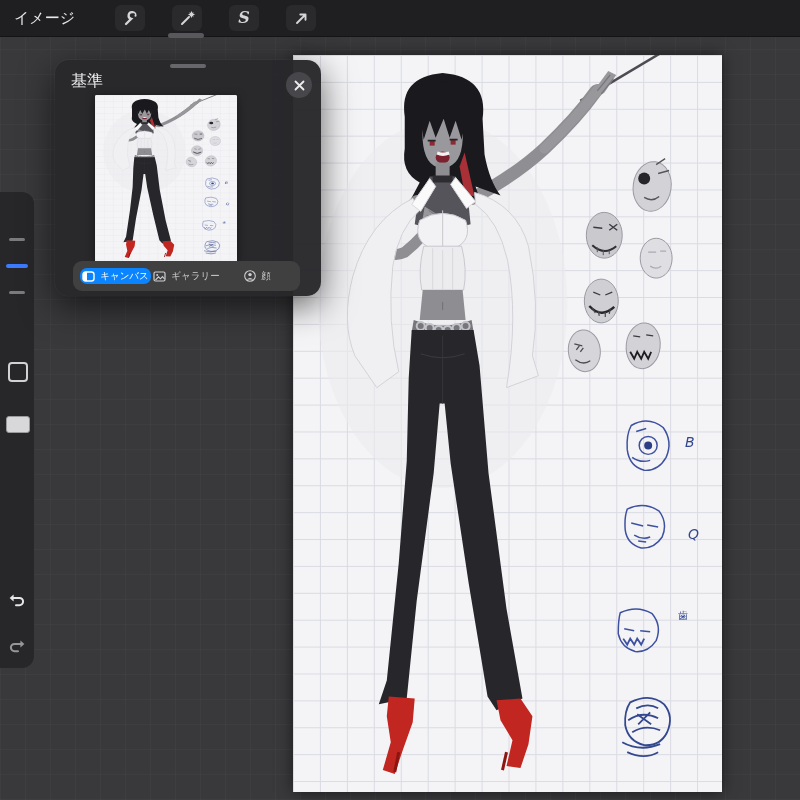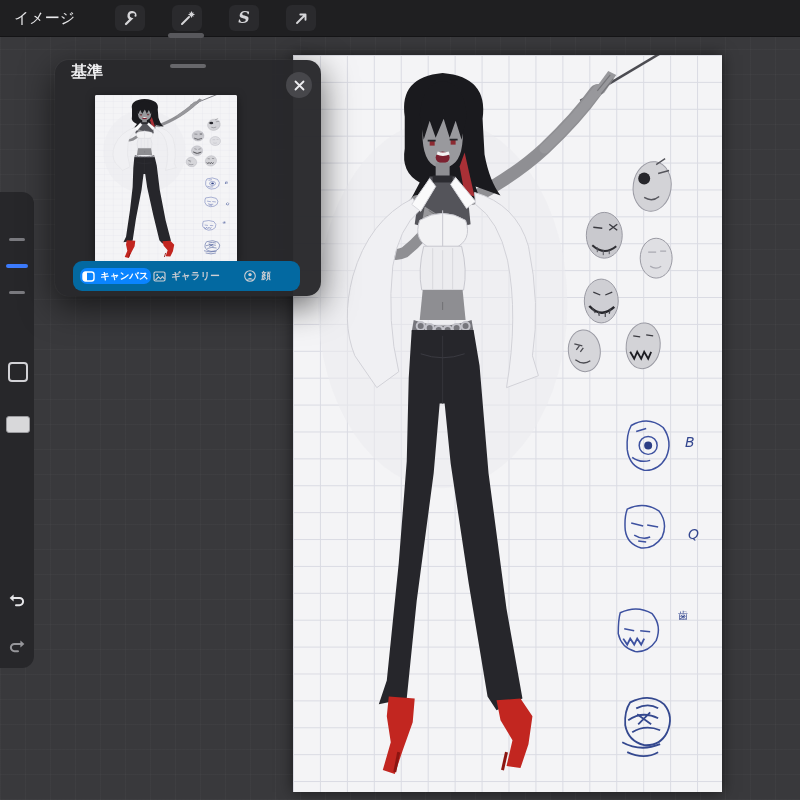--- a/index.html
+++ b/index.html
@@ -65,34 +65,34 @@
     position:absolute;left:55px;top:60px;width:266px;height:236px;
     background:rgba(40,40,43,.97);border-radius:14px;
     box-shadow:0 10px 34px rgba(0,0,0,.6), 0 0 0 1px rgba(255,255,255,.04);
     z-index:50;
   }
   .panel-drag{
     position:absolute;left:50%;top:4px;transform:translateX(-50%);
     width:36px;height:4px;border-radius:2px;background:#67676b;
   }
   .panel-title{
-    position:absolute;left:16px;top:2px;color:#f0f0f2;font-size:16px;font-weight:bold;
+    position:absolute;left:16px;top:11px;color:#f0f0f2;font-size:16px;font-weight:normal;
   }
   .close-btn{
     position:absolute;right:9px;top:12px;width:26px;height:26px;border-radius:50%;
     background:#47474b;display:flex;align-items:center;justify-content:center;
   }
   .thumb{
     position:absolute;left:40px;top:35px;width:142px;height:167px;
     background:#fff;border-radius:2px;overflow:hidden;
     box-shadow:0 2px 8px rgba(0,0,0,.5);
   }
   .seg{
     position:absolute;left:18px;top:201px;width:227px;height:30px;border-radius:9px;
-    background:#0369a1;display:flex;padding:7px;box-sizing:border-box;font-weight:bold;
+    background:#404040;display:flex;padding:7px;box-sizing:border-box;
   }
   .seg .tab{
     flex:1;display:flex;align-items:center;justify-content:center;gap:5px;
     border-radius:7px;color:#cfcfd3;font-size:9.5px;white-space:nowrap;overflow:hidden;
   }
   .seg .tab.selected{background:#0a84ff;color:#fff;}
   .hiddendefs{position:absolute;width:0;height:0;overflow:hidden;}
 </style>
 </head>
 <body>

